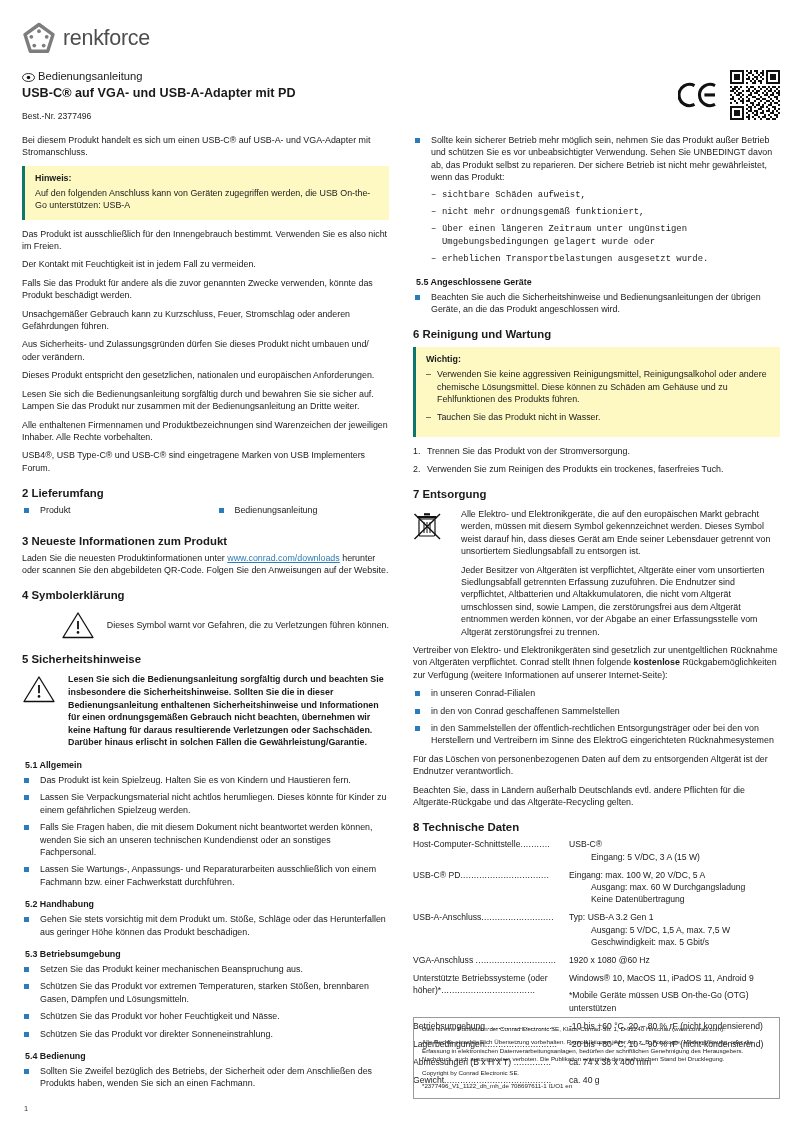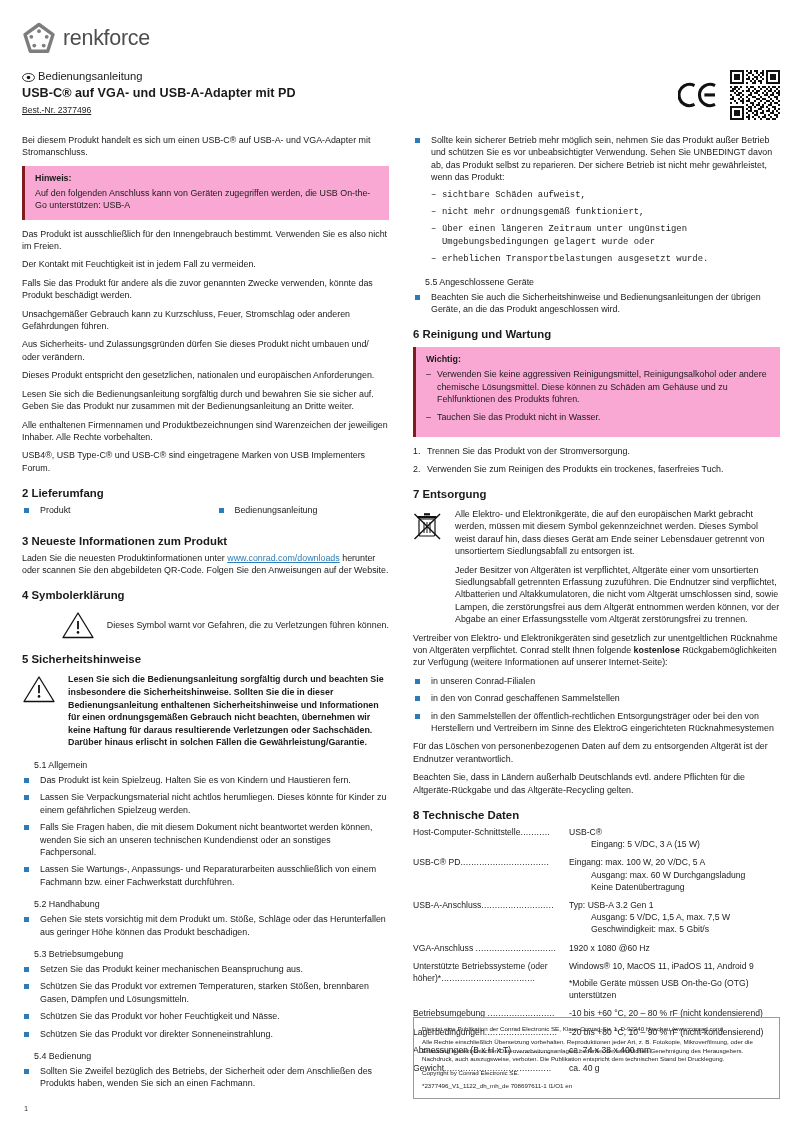--- a/index.html
+++ b/index.html
@@ -49,24 +49,23 @@
     width: 13px; height: 9px;
     position: relative;
   }
   .doc-title {
     margin-top: 4px;
     font-size: 12.6px;
     font-weight: bold;
     letter-spacing: 0.05px;
   }
   .doc-order {
-    margin-top: 5px;
+    margin-top: 11px;
     font-size: 8.6px;
     color: #222;
-    text-decoration: underline;
   }
   .marks {
     position: absolute;
     right: 0;
     top: 48px;
     display: flex;
     align-items: center;
     gap: 12px;
   }
   .ce { width: 40px; height: 28px; }
@@ -74,22 +73,22 @@
 
   
   h2.sec {
     font-size: 11.4px;
     font-weight: bold;
     margin: 13px 0 5px 0;
     letter-spacing: 0px;
   }
   h3.sub {
     font-size: 8.9px;
-    font-weight: normal;
-    margin: 11px 0 4px 12px;
+    font-weight: bold;
+    margin: 11px 0 4px 3px;
   }
   p.t {
     font-size: 8.9px;
     line-height: 12.4px;
     margin: 0 0 6px 0;
     text-align: left;
   }
   p.t:last-child { margin-bottom: 0; }
 
   ul.b { list-style: none; margin: 0 0 6px 0; padding: 0; }
@@ -138,41 +137,41 @@
     margin-bottom: 5px;
     counter-increment: n;
   }
   ol.num > li::before {
     content: counter(n) ".";
     position: absolute; left: 0; top: 0;
   }
 
   
   .callout {
-    background: #f9a8d4;
-    border-left: 3px solid #7f1d1d;
+    background: #fef9c3;
+    border-left: 3px solid #0f766e;
     padding: 7px 10px 8px 10px;
     margin: 7px 0 8px 0;
   }
   .callout .ttl {
     font-size: 8.9px;
     font-weight: bold;
     margin: 0 0 4px 0;
   }
   .callout p.t { margin-bottom: 0; }
   .callout ul.dash > li:last-child { margin-bottom: 0; }
 
   
   .warnrow { display: flex; gap: 12px; align-items: flex-start; margin: 8px 0 6px 0; }
   .warnrow .tri { flex: 0 0 auto; width: 34px; height: 30px; margin-top: 1px; }
   .warnrow .txt { font-size: 8.9px; line-height: 12.4px; }
   .warnrow .txt.strong { font-weight: bold; line-height: 12.6px; }
   .warnrow.sym { align-items: center; justify-content: flex-end; }
 
-  .wee { display:flex; gap: 12px; align-items: flex-start; margin: 8px 0 6px 0; }
+  .wee { display:flex; gap: 18px; align-items: flex-start; margin: 8px 0 6px 0; }
   .wee .bin { flex: 0 0 auto; width: 30px; height: 32px; margin-top: 2px; }
   .wee .txt p.t:last-child { margin-bottom: 0; }
 
   a.lnk { color: #2b7cb8; text-decoration: underline; }
   b.inl { font-weight: bold; }
 
   
   table.spec { border-collapse: collapse; width: 100%; margin-top: 3px; }
   table.spec td {
     font-size: 8.6px;
@@ -434,21 +433,21 @@
         <p class="ttl">Hinweis:</p>
         <p class="t">Auf den folgenden Anschluss kann von Geräten zugegriffen werden, die USB On-the-Go unterstützen: USB-A</p>
       </div>
 
       <p class="t">Das Produkt ist ausschließlich für den Innengebrauch bestimmt. Verwenden Sie es also nicht im Freien.</p>
       <p class="t">Der Kontakt mit Feuchtigkeit ist in jedem Fall zu vermeiden.</p>
       <p class="t">Falls Sie das Produkt für andere als die zuvor genannten Zwecke verwenden, könnte das Produkt beschädigt werden.</p>
       <p class="t">Unsachgemäßer Gebrauch kann zu Kurzschluss, Feuer, Stromschlag oder anderen Gefährdungen führen.</p>
       <p class="t">Aus Sicherheits- und Zulassungsgründen dürfen Sie dieses Produkt nicht umbauen und/ oder verändern.</p>
       <p class="t">Dieses Produkt entspricht den gesetzlichen, nationalen und europäischen Anforderungen.</p>
-      <p class="t">Lesen Sie sich die Bedienungsanleitung sorgfältig durch und bewahren Sie sie sicher auf. Geben Sie das Produkt nur zusammen mit der Bedienungsanleitung an Dritte weiter.</p>
+      <p class="t">Lesen Sie sich die Bedienungsanleitung sorgfältig durch und bewahren Sie sie sicher auf. Lampen Sie das Produkt nur zusammen mit der Bedienungsanleitung an Dritte weiter.</p>
       <p class="t">Alle enthaltenen Firmennamen und Produktbezeichnungen sind Warenzeichen der jeweiligen Inhaber. Alle Rechte vorbehalten.</p>
       <p class="t">USB4®, USB Type-C® und USB-C® sind eingetragene Marken von USB Implementers Forum.</p>
 
       <h2 class="sec">2 Lieferumfang</h2>
       <ul class="b two">
         <li>Produkt</li>
         <li>Bedienungsanleitung</li>
       </ul>
 
       <h2 class="sec">3 Neueste Informationen zum Produkt</h2>

